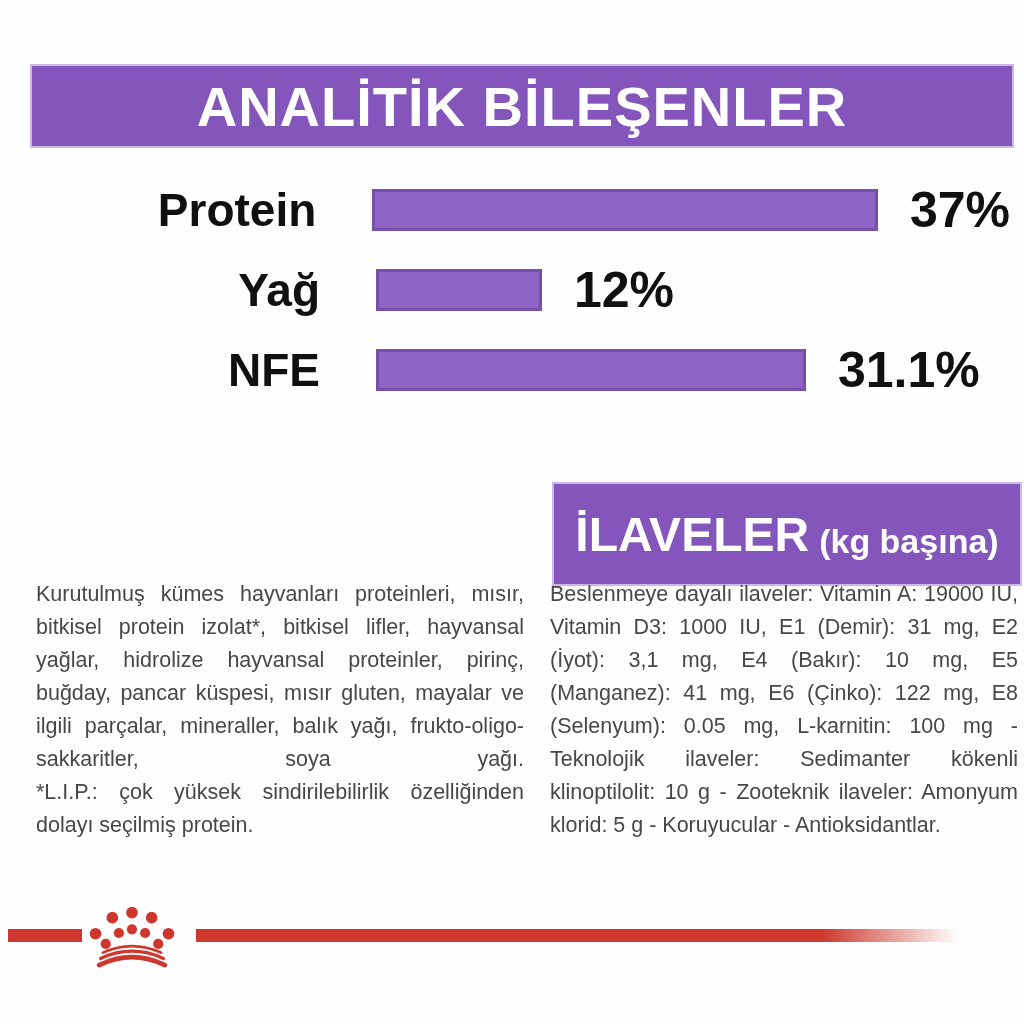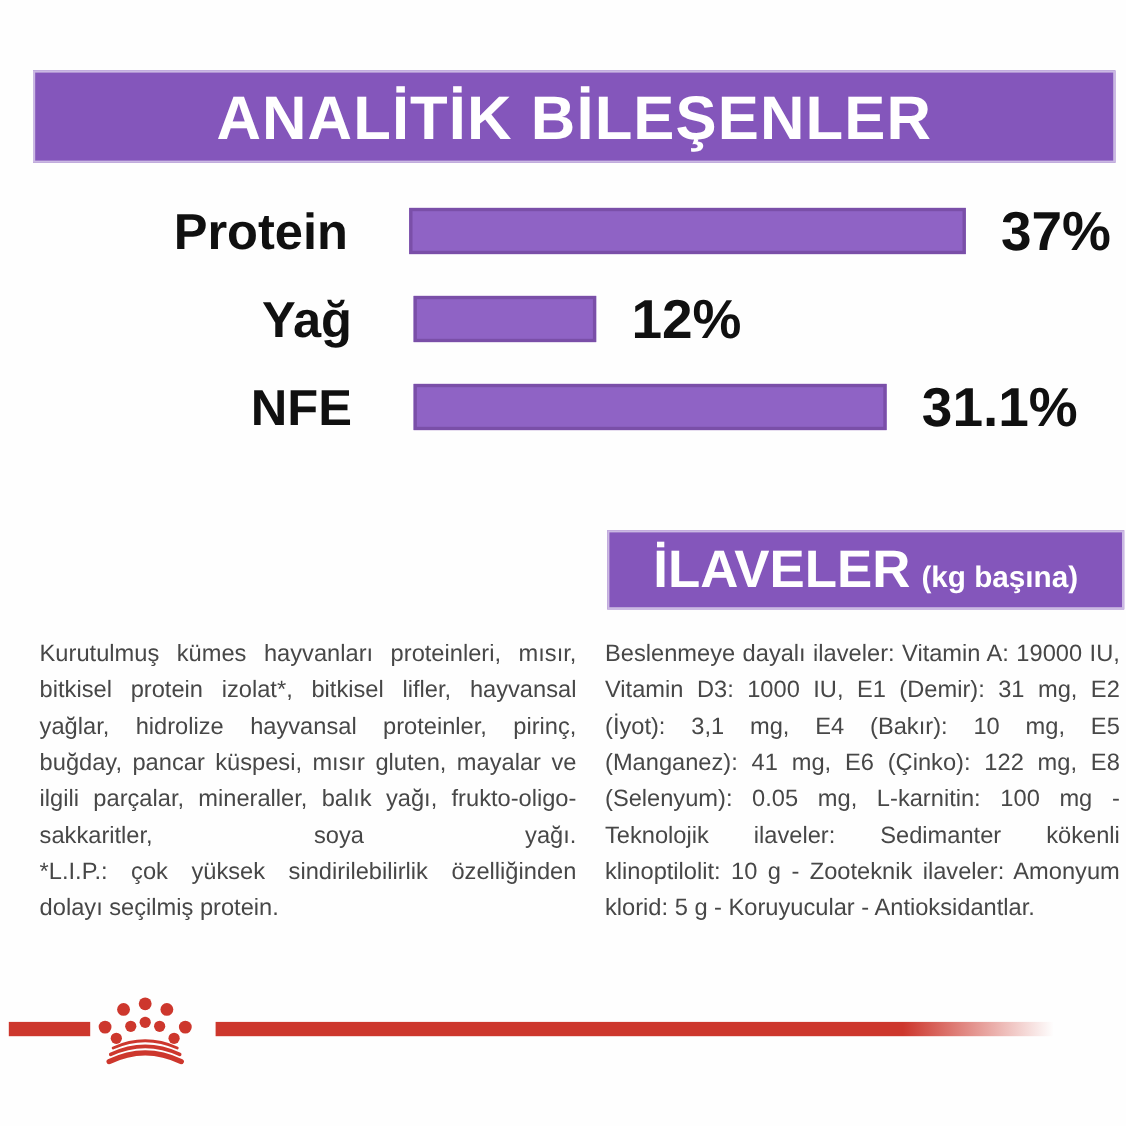--- a/index.html
+++ b/index.html
@@ -14,22 +14,22 @@
   }
   *{margin:0;padding:0;box-sizing:border-box;}
   html,body{width:1024px;height:1024px;}
   body{font-family:"Liberation Sans", sans-serif;background:var(--bg);}
   .page{position:relative;width:1024px;height:1024px;background:var(--bg);overflow:hidden;}
 
   .banner{position:absolute;background:var(--purple);border:2px solid var(--purple-border);
           display:flex;align-items:center;justify-content:center;color:#fff;font-weight:bold;}
   .banner-top{left:30px;top:64px;width:984px;height:84px;font-size:56px;letter-spacing:1px;}
   .banner-comp{left:22px;top:482px;width:505px;height:84px;font-size:50px;}
-  .banner-add{left:552px;top:482px;width:470px;height:72px;font-size:48px;}
-  .banner-add .sub{font-size:27px;margin-left:10px;margin-top:14px;font-weight:bold;}
+  .banner-add{left:552px;top:482px;width:470px;height:104px;font-size:48px;}
+  .banner-add .sub{font-size:34px;margin-left:10px;margin-top:14px;font-weight:bold;}
 
   .chart{position:absolute;left:30px;top:170px;width:980px;}
   .chart-row{display:flex;align-items:center;height:80px;gap:16px;}
   .chart-label{width:330px;text-align:right;padding-right:40px;font-size:46px;font-weight:bold;color:var(--ink);}
   .chart-bar{height:42px;background:var(--bar-fill);border:3px solid var(--bar-border);}
   .chart-value{margin-left:16px;font-size:50px;font-weight:bold;color:var(--ink);white-space:nowrap;}
 
   .para{position:absolute;color:var(--para);font-size:21.5px;line-height:33px;text-align:justify;}
   .para p{text-align:justify;}
   .para p.force-justify{text-align-last:justify;}

